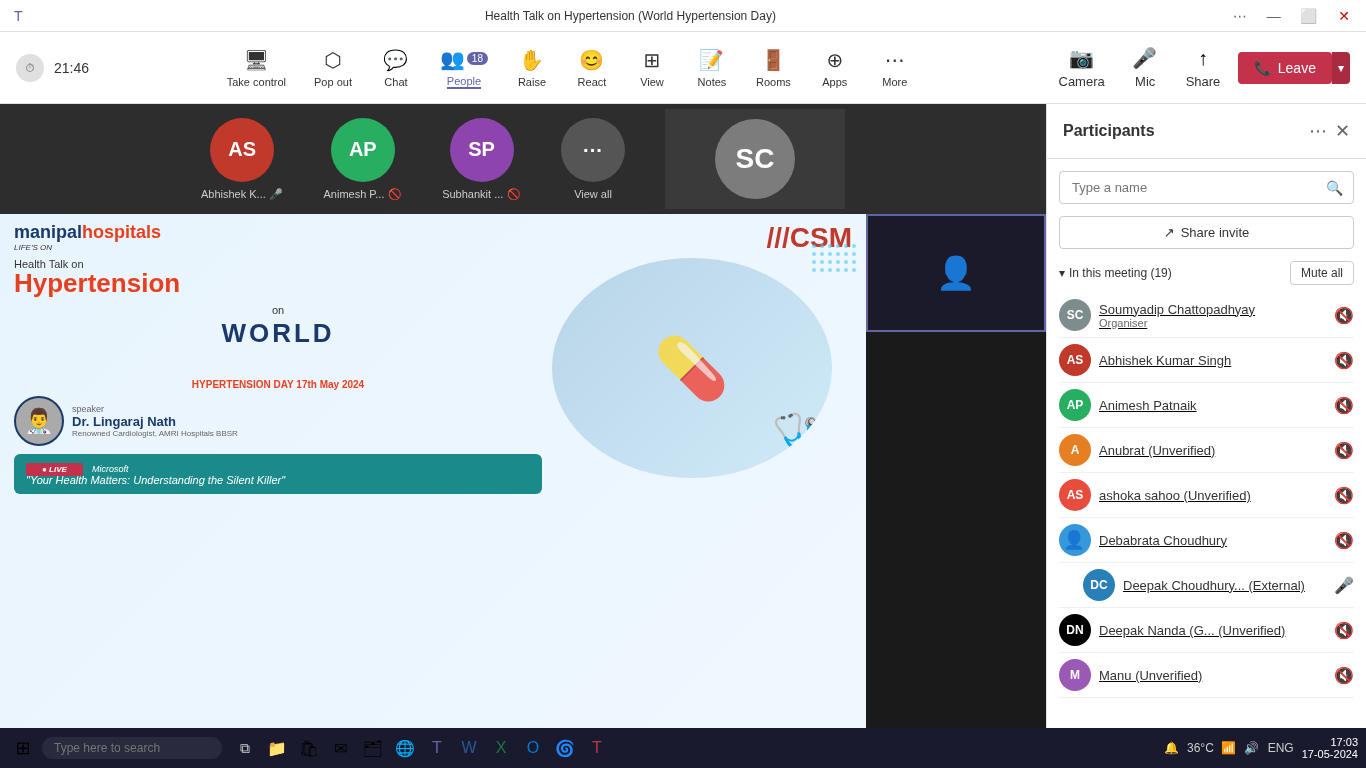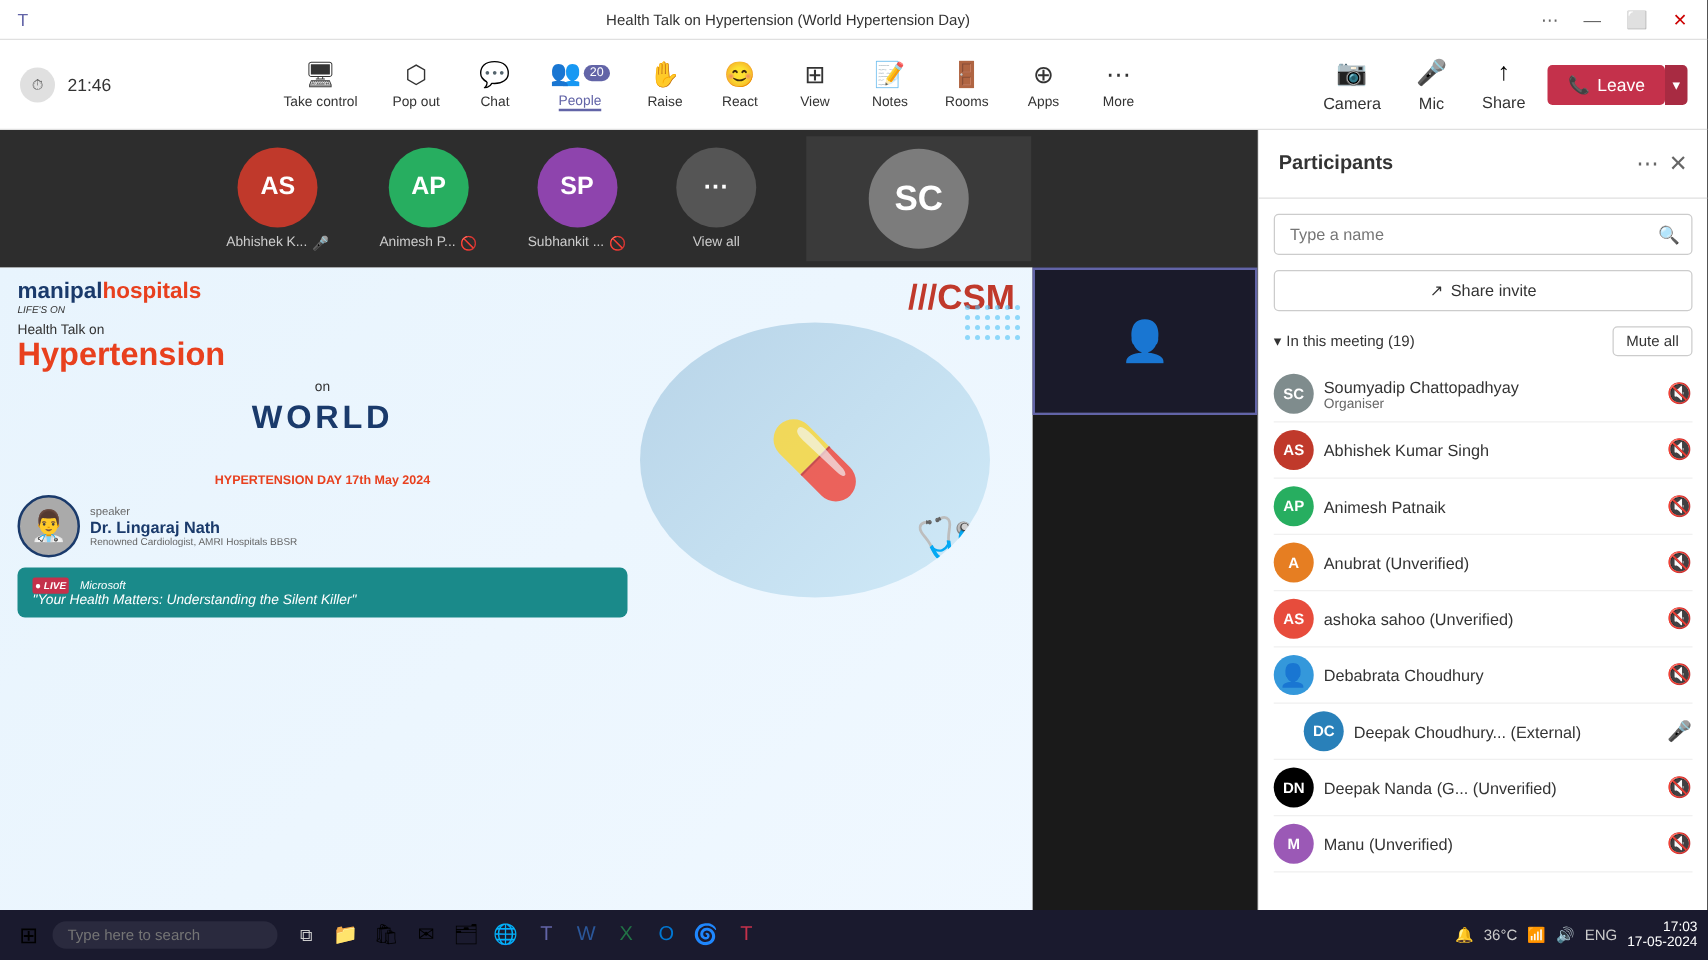--- a/index.html
+++ b/index.html
@@ -130,21 +130,21 @@
     }
     .watermark { position: absolute; bottom: 4px; right: 8px; font-size: 8px; color: #999; }
     .dots-pattern {
       position: absolute; right: 10px; top: 30px;
       display: grid; grid-template-columns: repeat(6, 1fr); gap: 4px;
     }
     .dot { width: 4px; height: 4px; border-radius: 50%; background: #4fc3f7; opacity: 0.6; }
 
     
     .sidebar {
-      width: 360px; background: #fff; border-left: 1px solid #e0e0e0;
+      width: 320px; background: #fff; border-left: 1px solid #e0e0e0;
       display: flex; flex-direction: column;
     }
     .sidebar-header {
       display: flex; align-items: center; justify-content: space-between;
       padding: 16px; border-bottom: 1px solid #e0e0e0;
     }
     .sidebar-title { font-size: 16px; font-weight: 600; color: #333; }
     .sidebar-header-icons { display: flex; gap: 8px; align-items: center; }
     .sidebar-icon { font-size: 18px; color: #666; cursor: pointer; }
 
@@ -178,21 +178,21 @@
     .participant-list { flex: 1; overflow-y: auto; padding: 0 12px; }
     .participant-row {
       display: flex; align-items: center; gap: 8px; padding: 6px 0;
       border-bottom: 1px solid #f0f0f0;
     }
     .p-avatar {
       width: 32px; height: 32px; border-radius: 50%;
       display: flex; align-items: center; justify-content: center;
       font-size: 12px; font-weight: 600; color: #fff; flex-shrink: 0;
     }
-    .p-info { flex: 1; }
+    .p-info { flex: 1; text-decoration: underline; }
     .p-name { font-size: 13px; color: #333; }
     .p-role { font-size: 11px; color: #666; }
     .p-mic { font-size: 16px; color: #999; }
     .p-mic.muted { color: #999; }
     .p-mic.active { color: #6264a7; }
 
     
     .taskbar {
       position: absolute; bottom: 0; left: 0; right: 0; height: 40px;
       background: #1a1a2e; display: flex; align-items: center;
@@ -241,21 +241,21 @@
     </div>
     <div class="toolbar-item">
       <span class="icon">⬡</span>
       <span class="label">Pop out</span>
     </div>
     <div class="toolbar-item">
       <span class="icon">💬</span>
       <span class="label">Chat</span>
     </div>
     <div class="toolbar-item active">
-      <span class="icon" style="display:flex;align-items:center;">👥<span class="people-badge">20</span></span>
+      <span class="icon" style="display:flex;align-items:center;">👥<span class="people-badge">18</span></span>
       <span class="label">People</span>
     </div>
     <div class="toolbar-item">
       <span class="icon">✋</span>
       <span class="label">Raise</span>
     </div>
     <div class="toolbar-item">
       <span class="icon">😊</span>
       <span class="label">React</span>
     </div>
@@ -394,21 +394,21 @@
             <div style="display:flex;align-items:center;gap:8px;margin-top:6px;">
               <div style="width:50px;height:50px;border-radius:50%;background:#aaa;display:flex;align-items:center;justify-content:center;font-size:24px;border:2px solid #1a3a6b;">👨‍⚕️</div>
               <div>
                 <div style="font-size:9px;color:#666;">speaker</div>
                 <div style="font-size:13px;font-weight:700;color:#1a3a6b;">Dr. Lingaraj Nath</div>
                 <div style="font-size:8px;color:#666;">Renowned Cardiologist, AMRI Hospitals BBSR</div>
               </div>
             </div>
 
             <div style="background:#1a8a8a;color:#fff;border-radius:6px;padding:8px 12px;margin-top:8px;font-style:italic;font-size:11px;">
-              <span style="background:#c4314b;color:#fff;font-size:8px;font-weight:700;padding:2px 2px;border-radius:2px;margin-right:6px;">● LIVE</span>
+              <span style="background:#c4314b;color:#fff;font-size:8px;font-weight:700;padding:2px 16px;border-radius:2px;margin-right:6px;">● LIVE</span>
               <span style="font-size:9px;">Microsoft</span>
               <br>
               <span>"Your Health Matters: Understanding the Silent Killer"</span>
             </div>
           </div>
 
           <div style="width:300px;flex-shrink:0;">
             <div style="width:280px;height:220px;border-radius:50%;background:linear-gradient(135deg,#b8d4e8,#d0eaf8);display:flex;align-items:center;justify-content:center;overflow:hidden;position:relative;">
 
               <div style="font-size:60px;opacity:0.8;">💊</div>

